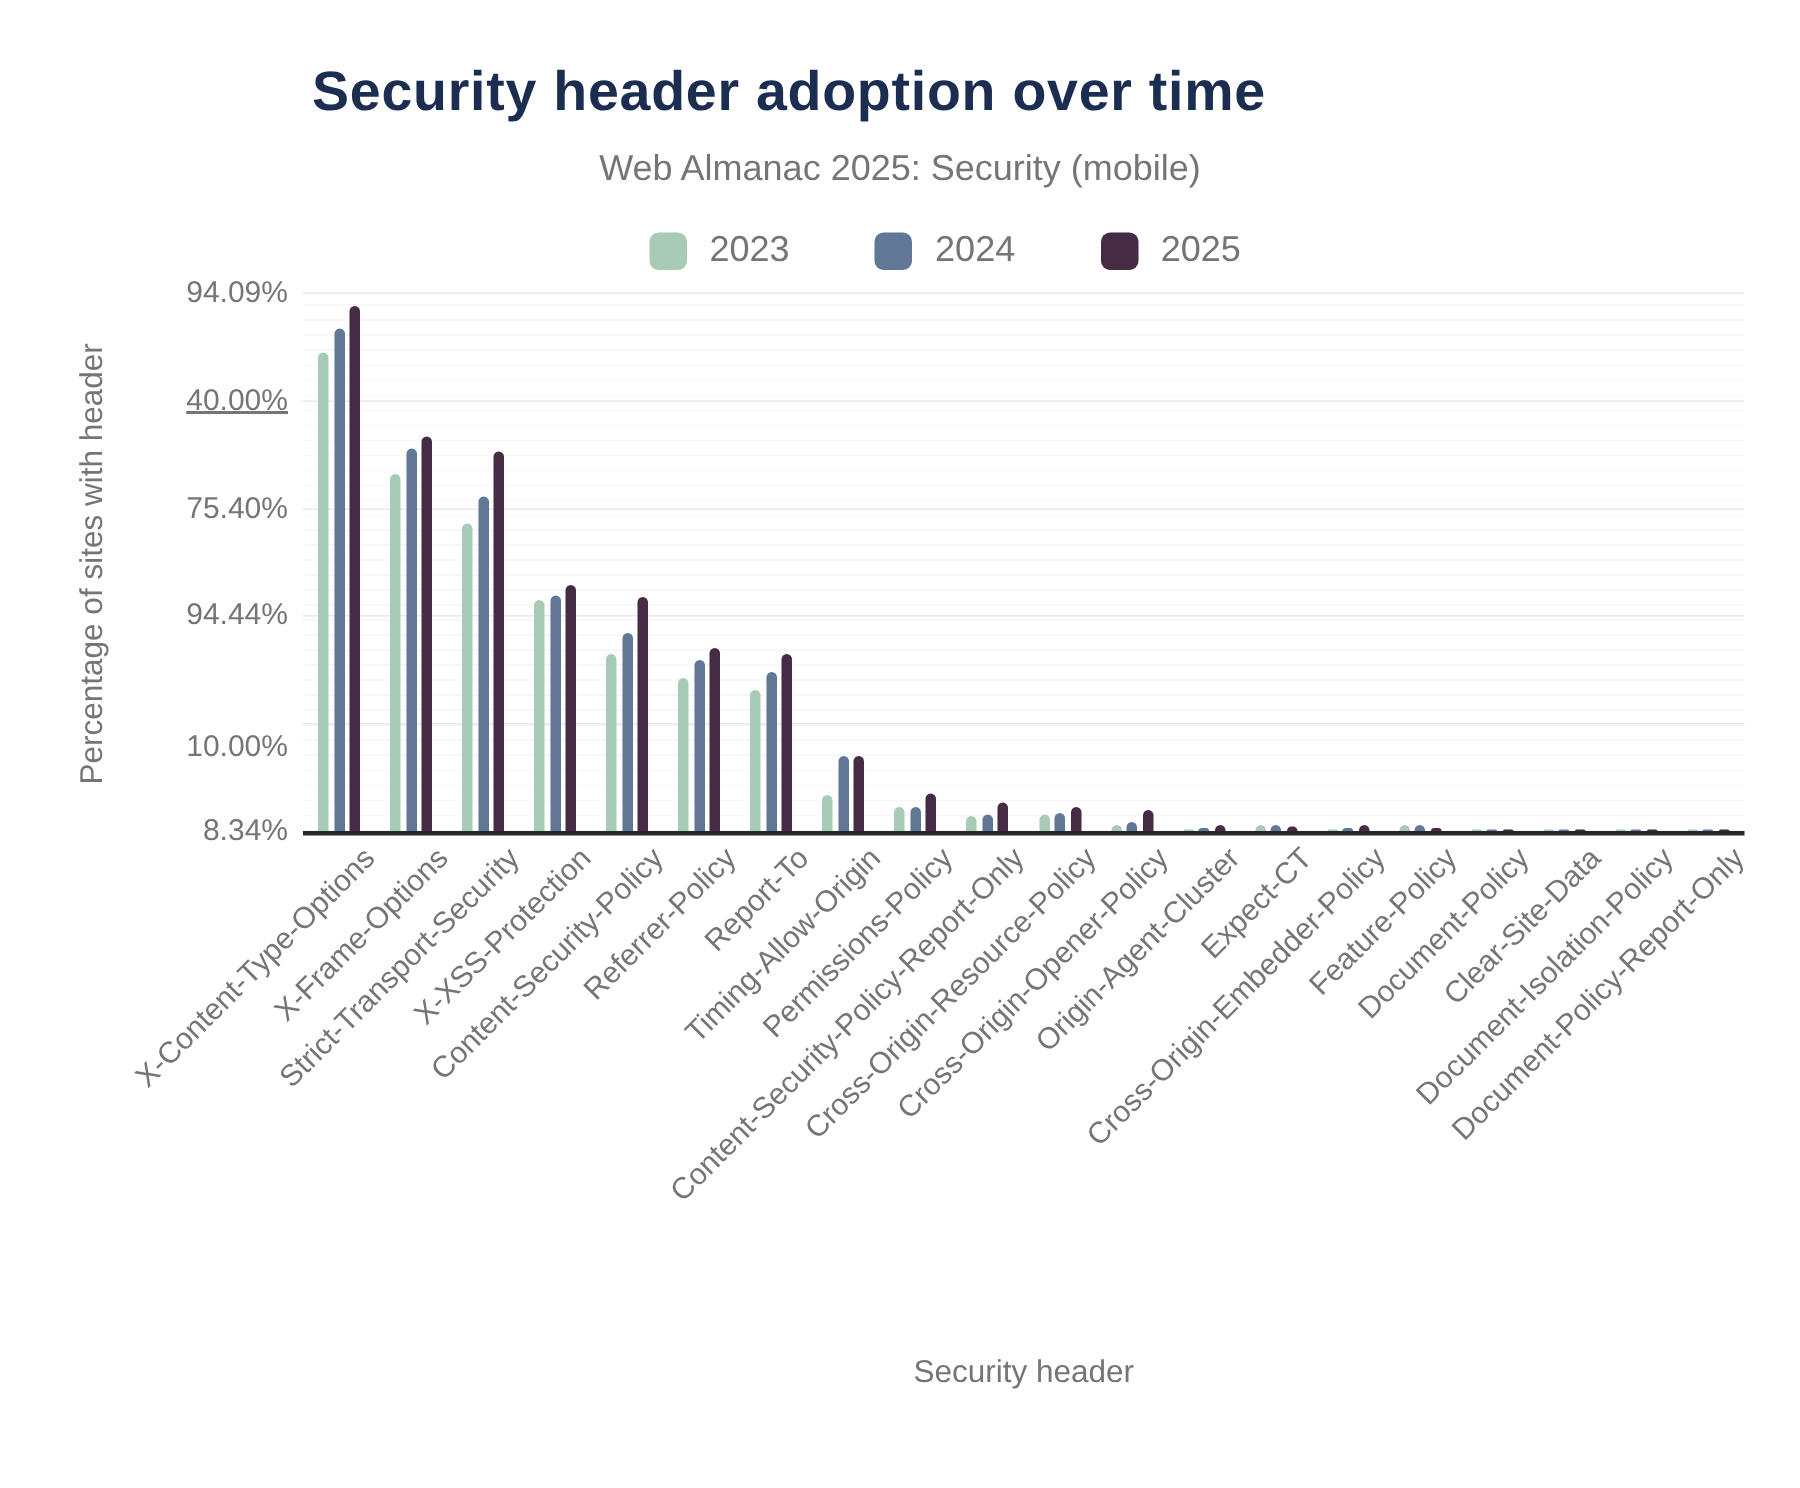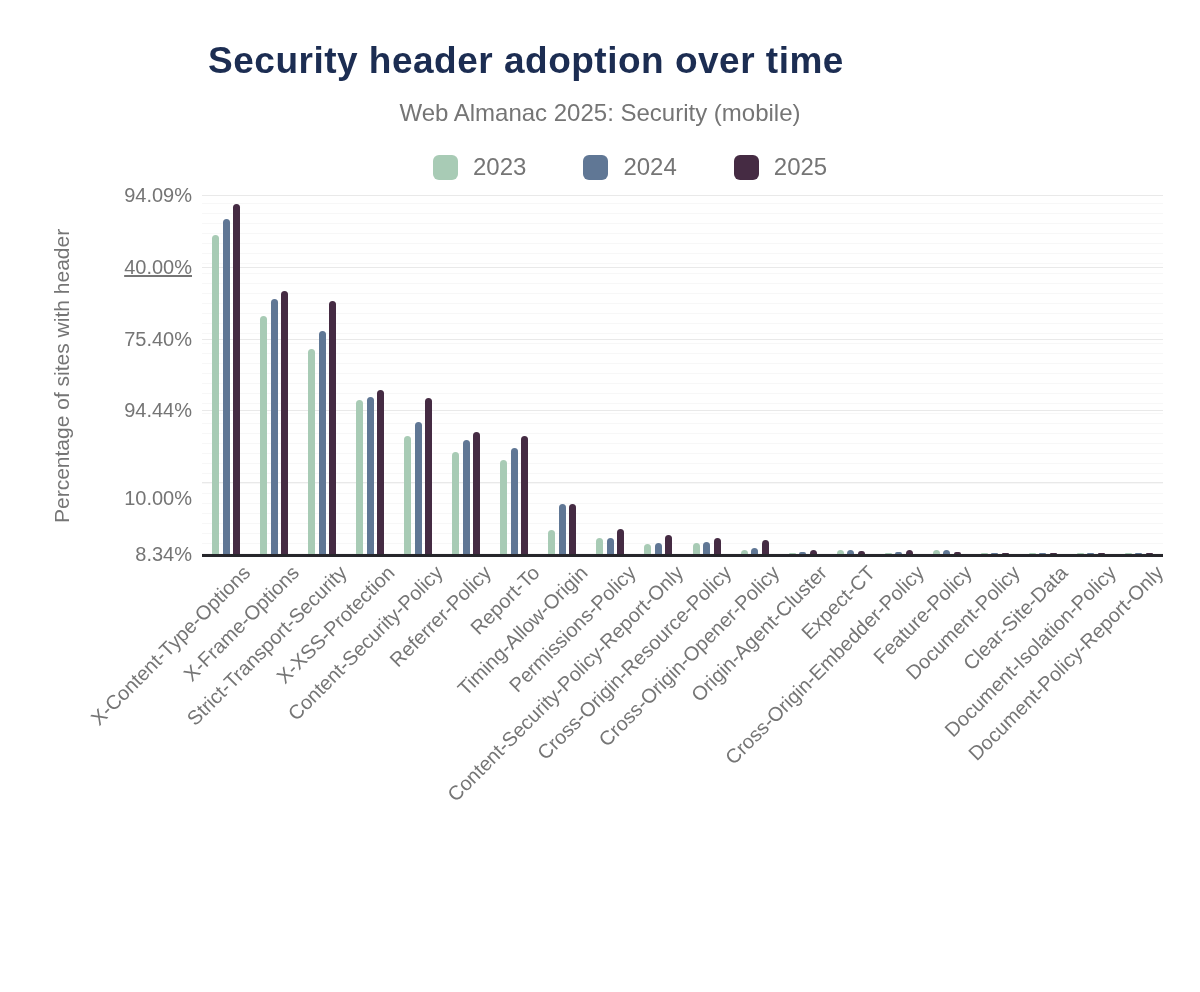--- a/index.html
+++ b/index.html
@@ -205,13 +205,14 @@
       <div class="x-tick" style="right: 394.425px;">Cross-Origin-Opener-Policy</div>
       <div class="x-tick" style="right: 346.375px;">Origin-Agent-Cluster</div>
       <div class="x-tick" style="right: 298.325px;">Expect-CT</div>
       <div class="x-tick" style="right: 250.275px;">Cross-Origin-Embedder-Policy</div>
       <div class="x-tick" style="right: 202.225px;">Feature-Policy</div>
       <div class="x-tick" style="right: 154.175px;">Document-Policy</div>
       <div class="x-tick" style="right: 106.125px;">Clear-Site-Data</div>
       <div class="x-tick" style="right: 58.075px;">Document-Isolation-Policy</div>
       <div class="x-tick" style="right: 10.025px;">Document-Policy-Report-Only</div>
     </div>
+  <div class="x-axis-title">Security header</div>
 </div>
 
 </body></html>

